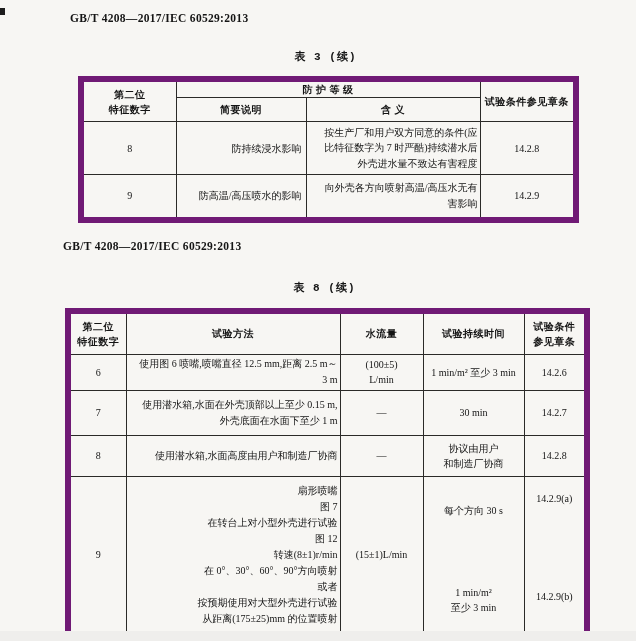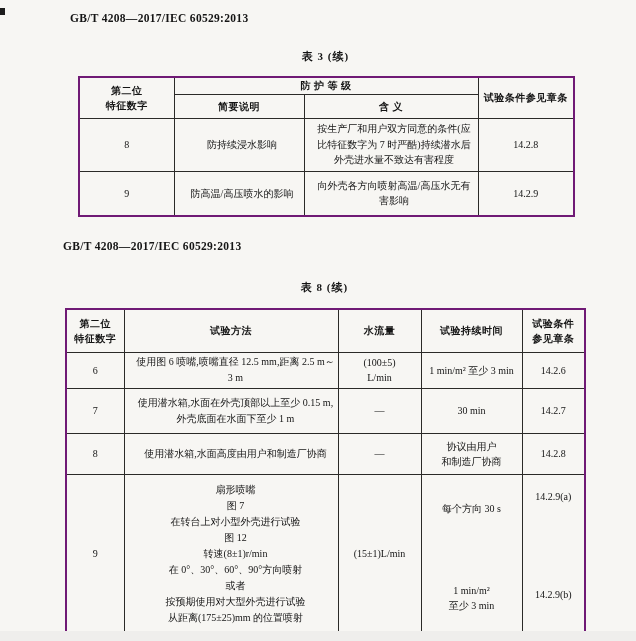--- a/index.html
+++ b/index.html
@@ -25,43 +25,44 @@
     letter-spacing: 0.3px;
     white-space: nowrap;
   }
   .doc-header.top { left: 70px; top: 12px; }
   .doc-header.mid { left: 63px; top: 240px; }
   .tbl-caption {
     position: absolute;
     font-size: 11px; font-weight: bold;
     text-align: center;
     letter-spacing: 1px;
+    font-family: Liberation Mono, monospace;
   }
   .cap3 { left: 78px; top: 49px; width: 495px; }
   .cap8 { left: 65px; top: 280px; width: 519px; }
   table {
     position: absolute;
     border-collapse: collapse;
     table-layout: fixed;
     background: transparent;
   }
   .t3 { left: 78px; top: 76px; width: 495px; }
   .t8 { left: 65px; top: 308px; width: 519px; }
   td {
     border: 1px solid #2b2a28;
     font-size: 10px;
     line-height: 15px;
     vertical-align: middle;
     text-align: center;
     color: #141414;
     overflow: hidden;
   }
-  table { border: 2px solid #701a75; }
+  table { border: 6px solid #701a75; }
   td.hd { font-weight: bold; font-size: 10px; letter-spacing: 0.5px; }
-  td.left { text-align: center; padding-left: 10px; padding-right: 4px; margin-top: 28px; }
+  td.left { text-align: right; padding-left: 10px; padding-right: 4px; margin-top: 28px; }
   .t3 .meaning { padding-left: 8px; padding-right: 2px; line-height: 15.5px; }
   .t8 .method { padding-left: 11px; padding-right: 2px; line-height: 16px; }
   .rel { position: relative; }
   .abs-c { position: absolute; left: 0; right: 0; text-align: center; }
   .line { display: block; }
 </style>
 </head>
 <body>
 
 <div class="page">

